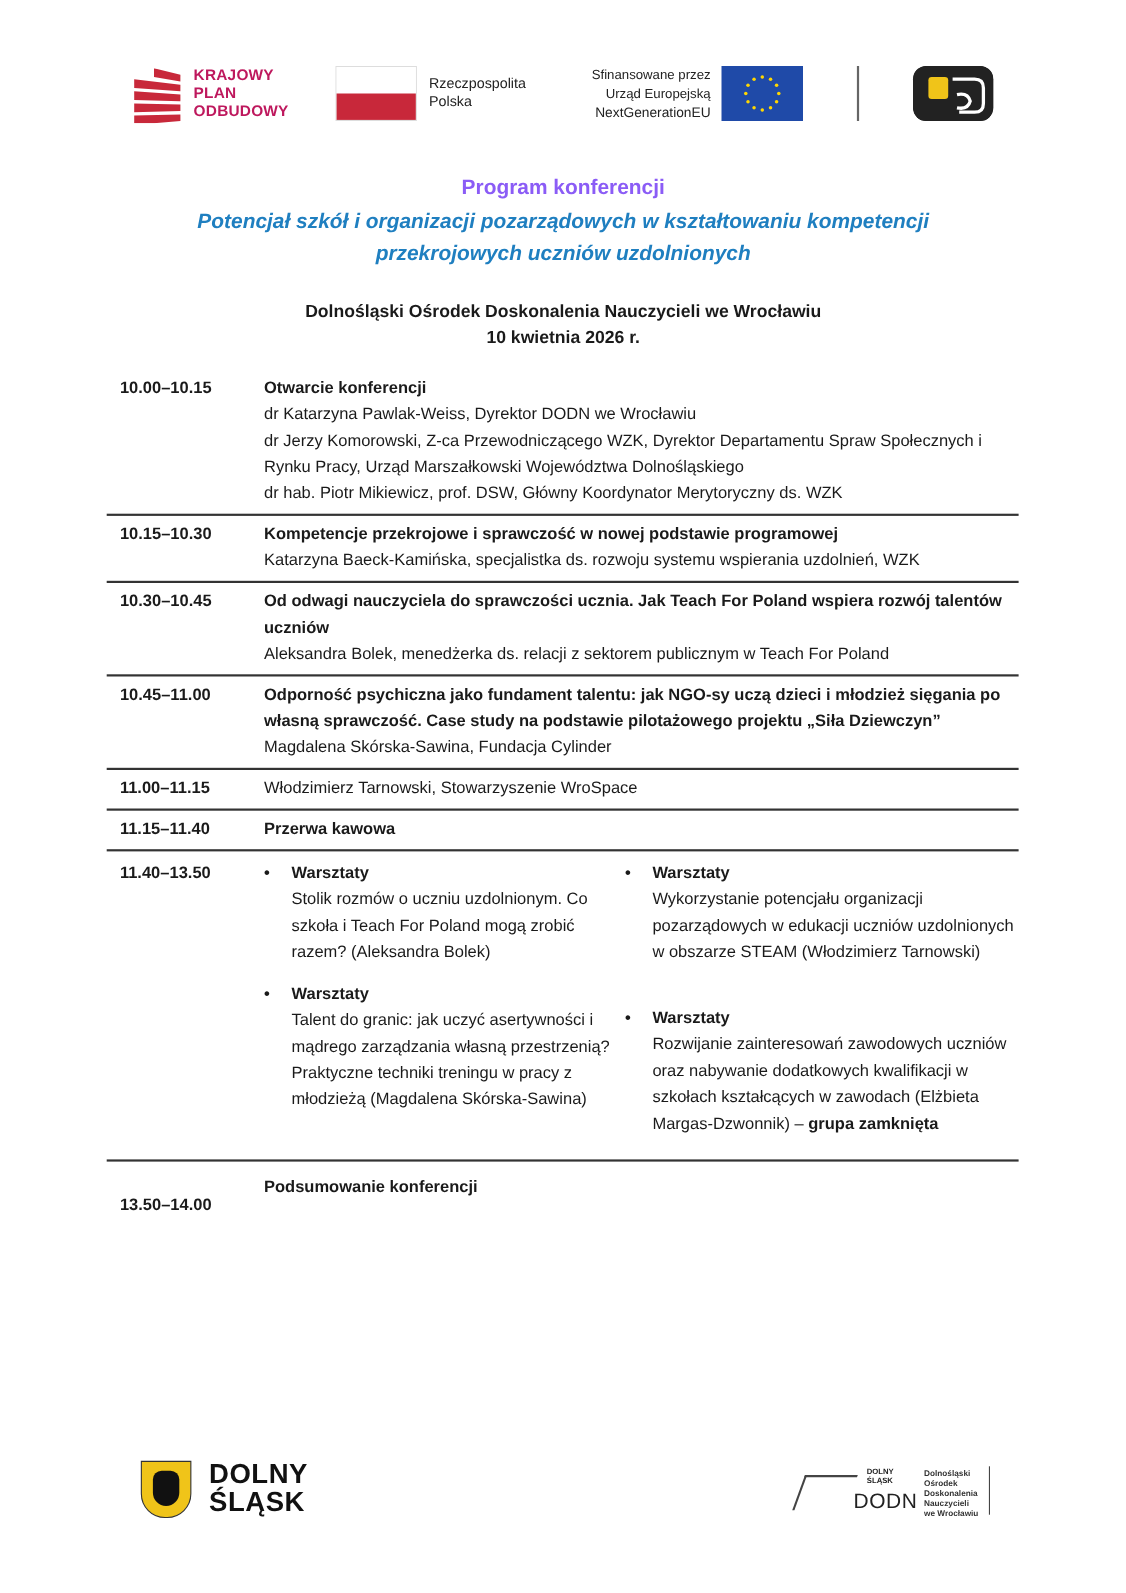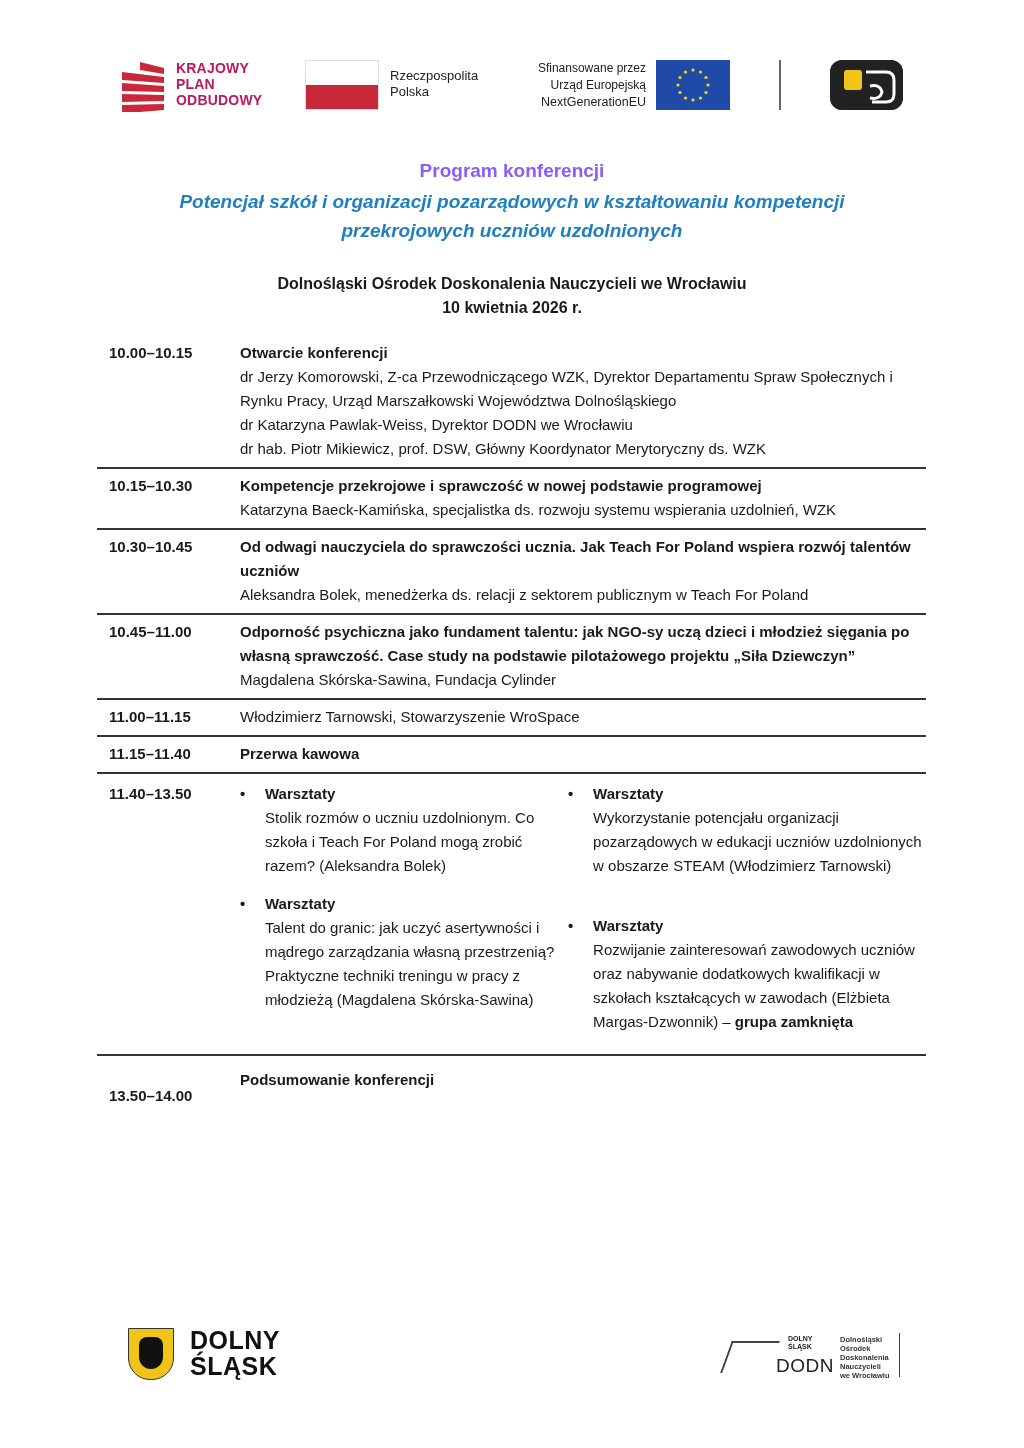--- a/index.html
+++ b/index.html
@@ -128,22 +128,22 @@
   <div>Dolnośląski Ośrodek Doskonalenia Nauczycieli we Wrocławiu</div>
   <div>10 kwietnia 2026 r.</div>
 </div>
 
 <div class="schedule">
 
   <div class="row">
     <div class="time">10.00–10.15</div>
     <div class="content">
       <div class="ttl">Otwarcie konferencji</div>
+      <div>dr Katarzyna Pawlak-Weiss, Dyrektor DODN we Wrocławiu</div>
       <div>dr Jerzy Komorowski, Z-ca Przewodniczącego WZK, Dyrektor Departamentu Spraw Społecznych i Rynku Pracy, Urząd Marszałkowski Województwa Dolnośląskiego</div>
-      <div>dr Katarzyna Pawlak-Weiss, Dyrektor DODN we Wrocławiu</div>
       <div>dr hab. Piotr Mikiewicz, prof. DSW, Główny Koordynator Merytoryczny ds. WZK</div>
     </div>
   </div>
 
   <div class="row">
     <div class="time">10.15–10.30</div>
     <div class="content">
       <div class="ttl">Kompetencje przekrojowe i sprawczość w nowej podstawie programowej</div>
       <div>Katarzyna Baeck-Kamińska, specjalistka ds. rozwoju systemu wspierania uzdolnień, WZK</div>
     </div>

